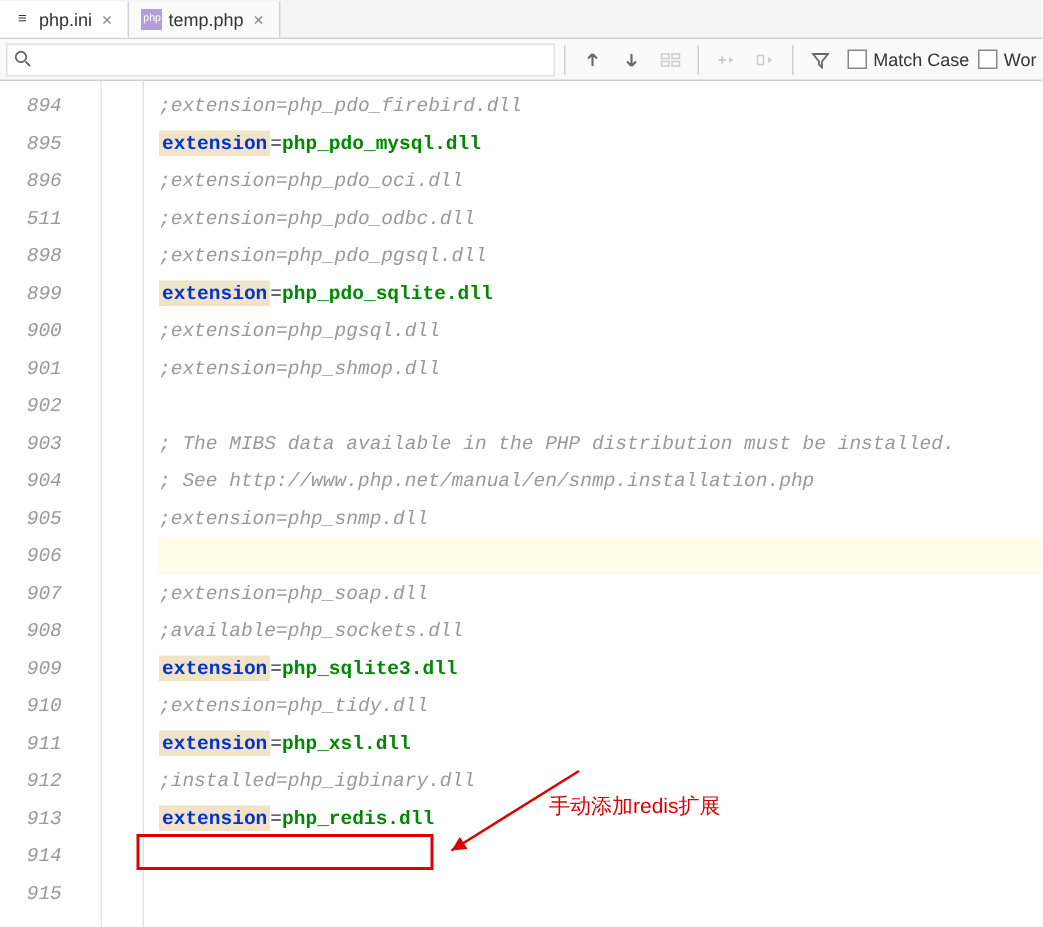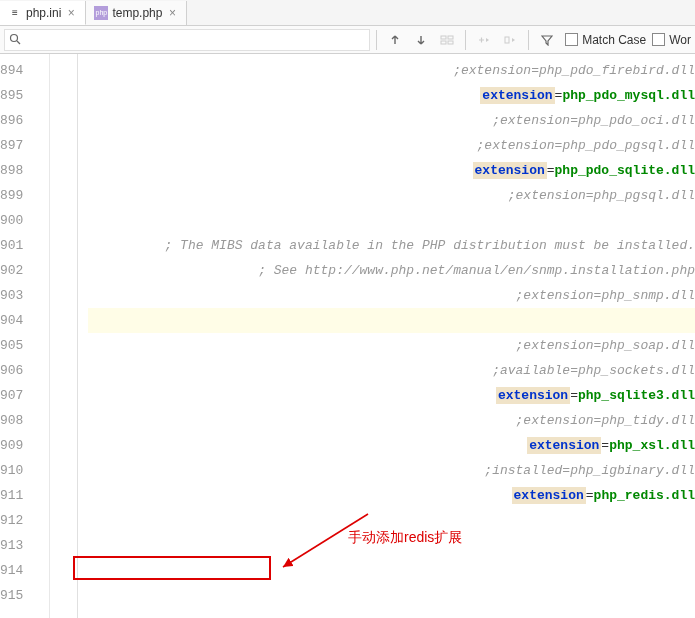--- a/index.html
+++ b/index.html
@@ -72,40 +72,41 @@
       width: 13px; height: 13px; border: 1px solid #888; background: #fff;
     }
     .editor {
       display: flex;
       font-family: "Consolas", "Courier New", monospace;
       font-size: 13px;
       height: calc(100% - 54px);
       overflow: hidden;
     }
     .gutter {
-      width: 50px;
+      width: 68px;
       background: #fff;
       border-right: 1px solid #e8e8e8;
       padding-top: 4px;
-      text-align: left;
+      text-align: center;
       color: #999;
       user-select: none;
+      font-style: italic;
     }
     .gutter div { height: 25px; padding-right: 8px; line-height: 25px; }
     .code-margin {
       width: 28px;
       border-right: 1px solid #e0e0e0;
     }
     .code {
       flex: 1;
       padding-top: 4px;
       padding-left: 10px;
       position: relative;
     }
-    .code-line { height: 25px; line-height: 25px; white-space: pre; font-style: italic; color: #999; text-align: right; }
+    .code-line { height: 25px; line-height: 25px; white-space: pre; font-style: italic; color: #999; }
     .code-line.highlight-bg { background: #fffde7; }
     .code-line .kw { color: #0033cc; font-weight: bold; font-style: normal; background: #f0e3c8; padding: 1px 2px; margin-top: 20px; }
     .code-line .val { color: #008800; font-weight: bold; font-style: normal; }
     .code-line .eq { color: #333; font-style: normal; }
     .code-line.comment { color: #999; }
     .red-box {
       position: absolute;
       border: 2px solid #d00;
       pointer-events: none;
     }
@@ -194,21 +195,21 @@
     <span class="checkbox"></span>
     <span>Wor</span>
   </div>
 </div>
 
 <div class="editor">
   <div class="gutter" id="gutter">
       <div>894</div>
       <div>895</div>
       <div>896</div>
-      <div>897</div>
+      <div>511</div>
       <div>898</div>
       <div>899</div>
       <div>900</div>
       <div>901</div>
       <div>902</div>
       <div>903</div>
       <div>904</div>
       <div>905</div>
       <div>906</div>
       <div>907</div>
@@ -220,23 +221,25 @@
       <div>913</div>
       <div>914</div>
       <div>915</div>
     </div>
   <div class="code-margin"></div>
   <div class="code" id="code">
 
     <div class="code-line comment">;extension=php_pdo_firebird.dll</div>
       <div class="code-line"><span class="kw">extension</span><span class="eq">=</span><span class="val">php_pdo_mysql.dll</span></div>
       <div class="code-line comment">;extension=php_pdo_oci.dll</div>
+      <div class="code-line comment">;extension=php_pdo_odbc.dll</div>
       <div class="code-line comment">;extension=php_pdo_pgsql.dll</div>
       <div class="code-line"><span class="kw">extension</span><span class="eq">=</span><span class="val">php_pdo_sqlite.dll</span></div>
       <div class="code-line comment">;extension=php_pgsql.dll</div>
+      <div class="code-line comment">;extension=php_shmop.dll</div>
       <div class="code-line"> </div>
       <div class="code-line comment">; The MIBS data available in the PHP distribution must be installed.</div>
       <div class="code-line comment">; See http://www.php.net/manual/en/snmp.installation.php</div>
       <div class="code-line comment">;extension=php_snmp.dll</div>
       <div class="code-line highlight-bg"> </div>
       <div class="code-line comment">;extension=php_soap.dll</div>
       <div class="code-line comment">;available=php_sockets.dll</div>
       <div class="code-line"><span class="kw">extension</span><span class="eq">=</span><span class="val">php_sqlite3.dll</span></div>
       <div class="code-line comment">;extension=php_tidy.dll</div>
       <div class="code-line"><span class="kw">extension</span><span class="eq">=</span><span class="val">php_xsl.dll</span></div>

